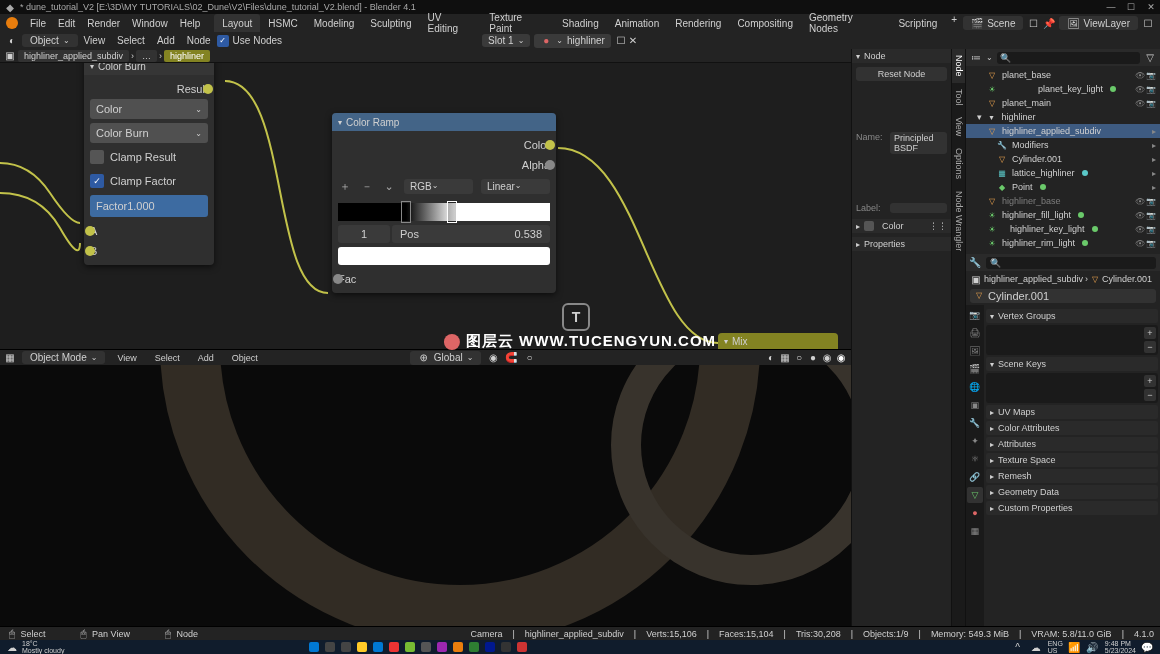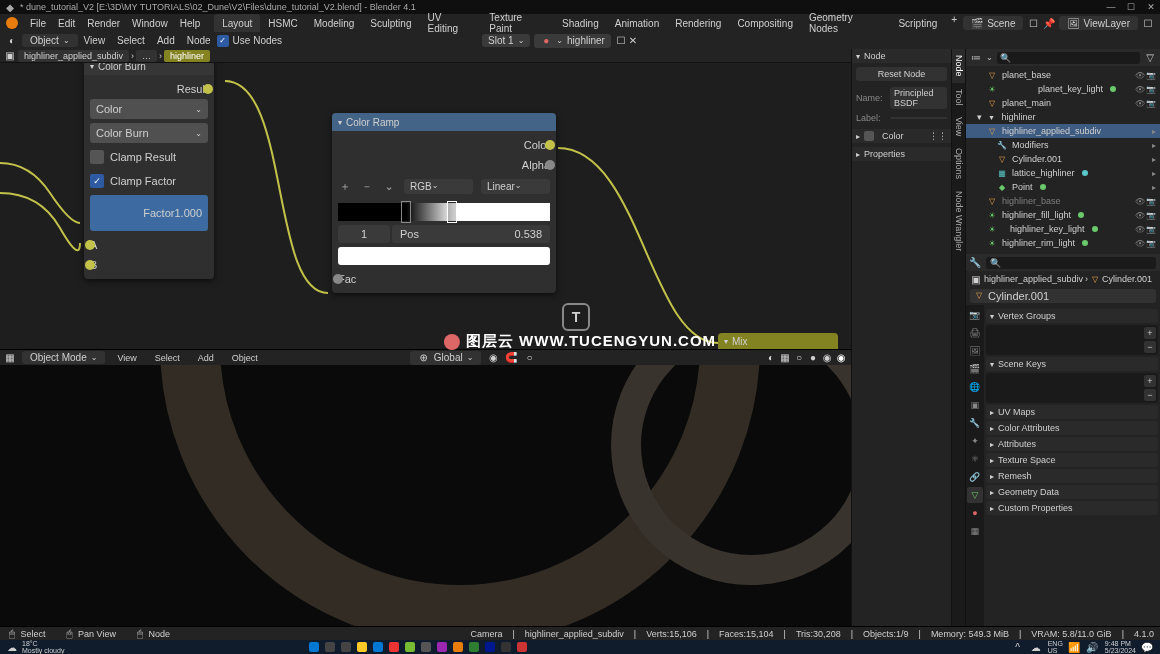--- a/index.html
+++ b/index.html
@@ -67,42 +67,42 @@
   .dot{width:10px;height:10px;border-radius:50%;position:absolute;}
   .dot.left{left:-5px;}
   .dot.right{right:-5px;}
   .dot.y{background:var(--yellow);}
   .dot.g{background:#888;}
   .sel{background:var(--input-bg);border-radius:3px;padding:2px 6px;display:flex;align-items:center;justify-content:space-between;height:20px;margin-bottom:4px;}
   .chev{font-size:8px;}
   .chk-row{display:flex;align-items:center;height:20px;margin-bottom:4px;gap:6px;}
   .chk-box{width:14px;height:14px;border-radius:2px;background:#555;}
   .chk-box.on{background:var(--check);display:flex;align-items:center;justify-content:center;color:#fff;font-size:9px;}
-  .slider{background:var(--accent);border-radius:3px;height:36px;display:flex;align-items:center;justify-content:flex-end;padding:0 6px;}
+  .slider{background:var(--accent);border-radius:3px;height:22px;display:flex;align-items:center;justify-content:flex-start;padding:0 6px;}
   .ramp-row{display:flex;align-items:center;gap:8px;height:22px;margin-bottom:6px;}
   .ramp-btn{width:14px;height:14px;display:flex;align-items:center;justify-content:center;color:#aaa;}
   .ramp-sel{flex:1;background:var(--bg4);border-radius:3px;padding:2px 6px;display:flex;font-size:10px;}
   .gradient{height:18px;background:linear-gradient(90deg,#000 0%,#000 32%,#fff 55%,#fff 100%);position:relative;margin-bottom:4px;}
   .stop{position:absolute;top:-2px;width:10px;height:22px;border:1px solid #888;background:rgba(0,0,0,0.2);}
   .pos-row{display:flex;gap:2px;height:18px;margin-bottom:4px;}
   .pos-num{flex:0 0 52px;background:var(--input-dark);border-radius:3px;display:flex;align-items:center;justify-content:center;}
   .pos-field{flex:1;background:var(--input-dark);border-radius:3px;display:flex;align-items:center;justify-content:space-between;padding:0 8px;}
   .swatch{height:18px;background:#fff;border-radius:3px;}
 
   .mix-node{position:absolute;background:#2f2f2f;border-radius:4px;width:120px;overflow:hidden;}
   .mix-title{height:16px;background:var(--olive);display:flex;align-items:center;padding:0 6px;gap:4px;font-size:10px;}
 
   
   .key-square{position:absolute;width:28px;height:28px;border:2px solid #888;border-radius:6px;display:flex;align-items:center;justify-content:center;font-weight:bold;font-size:14px;}
 
   
   .node-sidebar{width:100px;background:var(--bg1);border-left:1px solid #111;font-size:9px;display:flex;flex-direction:column;}
   .ns-head{height:14px;background:var(--bg2);display:flex;align-items:center;padding:0 4px;gap:4px;}
   .ns-btn{background:var(--bg3);border-radius:3px;padding:2px 6px;text-align:center;margin:4px;}
-  .ns-field{display:flex;gap:4px;padding:2px 4px;align-items:center;}
+  .ns-field{display:flex;gap:4px;padding:2px 4px;margin-top:45px;}
   .ns-field label{width:30px;color:var(--muted);}
   .ns-input{flex:1;background:var(--bg3);border-radius:3px;padding:1px 4px;}
   .side-tabs{width:14px;background:var(--bg0);display:flex;flex-direction:column;border-left:1px solid #111;}
   .side-tab{writing-mode:vertical-rl;padding:6px 1px;font-size:9px;color:#aaa;text-align:center;}
   .side-tab.active{background:var(--bg2);color:#fff;}
 
   
   .right-col{width:195px;background:var(--bg1);display:flex;flex-direction:column;border-left:1px solid #111;overflow:hidden;}
   .out-head{height:17px;background:var(--bg2);display:flex;align-items:center;padding:0 4px;gap:4px;font-size:9px;position:relative;}
   .search{flex:1;background:var(--bg0);border-radius:3px;padding:1px 4px;color:#666;}
@@ -133,21 +133,21 @@
   .vp-head-r{margin-left:auto;display:flex;gap:2px;}
   .vp-canvas{flex:1;position:relative;overflow:hidden;}
   .ring{position:absolute;border:60px solid #3a3631;border-radius:50%;}
   .shortcut-stack{position:absolute;left:60px;bottom:60px;text-align:center;font-size:10px;line-height:14px;}
   .mouse-icon{width:18px;height:26px;border:1.5px solid #ccc;border-radius:9px;margin:6px auto 0;position:relative;}
   .mouse-icon::before{content:"";position:absolute;left:50%;top:0;width:1px;height:10px;background:#ccc;}
 
   .watermark{position:absolute;left:50%;transform:translateX(-50%);top:332px;font-weight:bold;font-size:15px;color:#fff;letter-spacing:1px;white-space:nowrap;z-index:50;display:flex;align-items:center;gap:6px;}
 
   
-  .statusbar{position:absolute;left:0;right:0;bottom:14px;height:14px;background:var(--bg1);display:flex;align-items:center;padding:0 6px;font-size:9px;gap:18px;border-top:1px solid #000;overflow:hidden;}
+  .statusbar{position:absolute;left:0;right:0;bottom:14px;height:14px;background:var(--bg1);display:flex;align-items:center;padding:0 6px;font-size:9px;gap:32px;border-top:1px solid #000;overflow:hidden;}
   .statusbar .r{margin-left:auto;display:flex;gap:10px;white-space:nowrap;}
 
   
   .taskbar{position:absolute;left:0;right:0;bottom:0;height:14px;background:#101c2c;display:flex;align-items:center;padding:0 6px;font-size:8px;gap:4px;}
   .task-icons{margin:0 auto;display:flex;gap:6px;}
   .ticon{width:10px;height:10px;border-radius:2px;}
   .task-right{margin-left:auto;display:flex;gap:6px;align-items:center;}
   .weather{display:flex;flex-direction:column;line-height:7px;font-size:7px;}
 </style>
 </head>

